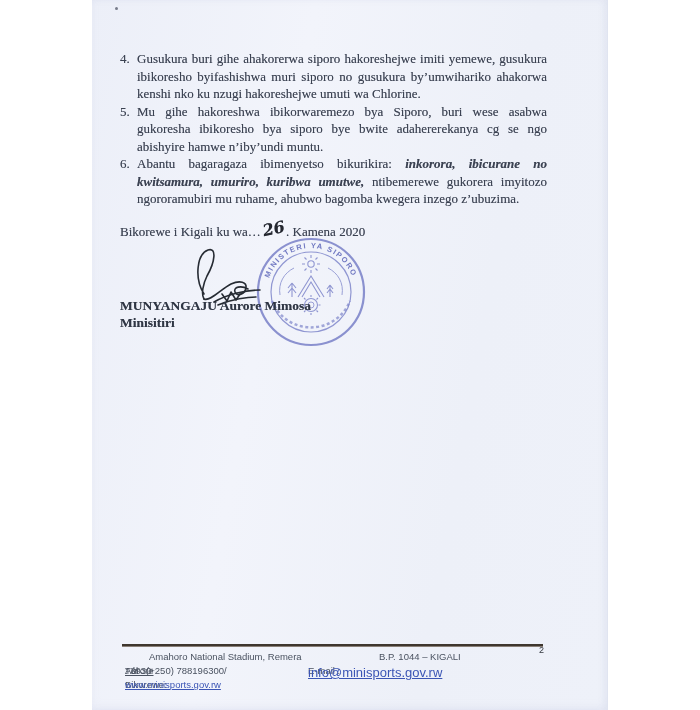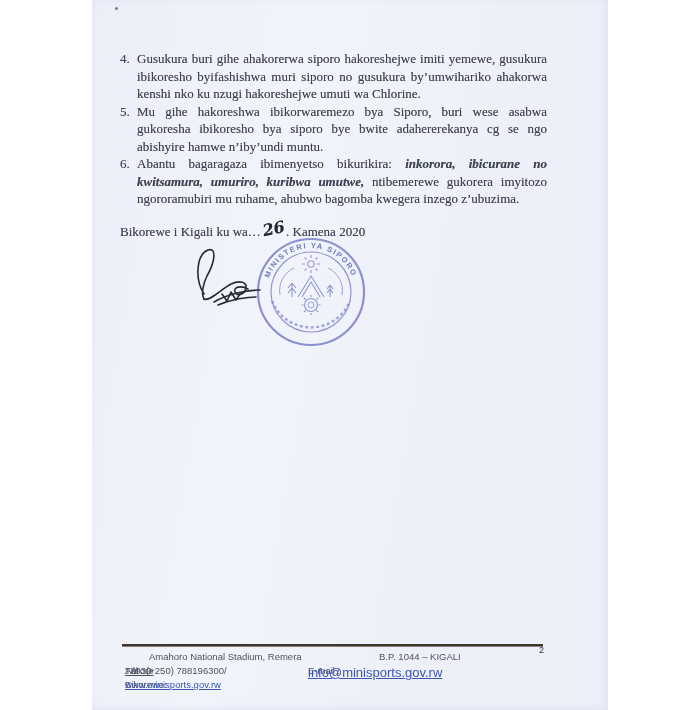--- a/index.html
+++ b/index.html
@@ -123,20 +123,24 @@
     <svg class="signature" width="90" height="62" viewBox="0 0 90 62">
       <g fill="none" stroke="#262b33" stroke-width="1.6" stroke-linecap="round" stroke-linejoin="round">
         <path d="M16,50 C 6,34 9,10 20,6 C 29,3 27,18 19,32 C 15,40 13,50 16,55"></path>
         <path d="M16,55 C 22,58 33,45 43,40 C 52,36 59,38 58,44 C 57,50 49,53 47,48 C 45,43 53,41 60,45"></path>
         <path d="M34,50 l 5,7 l 4,-9 l 5,8 l 4,-6"></path>
         <path d="M26,58 C 40,50 58,46 72,46"></path>
         <path d="M30,61 C 44,55 60,53 68,53"></path>
       </g>
     </svg>
 
+    <div class="signatory">
+      <div>MUNYANGAJU Aurore Mimosa</div>
+      <div>Minisitiri</div>
+    </div>
 
     <div class="footer-rule"></div>
     <div class="page-number">2</div>
 
     <div class="footer">
       <span class="f-address">Amahoro National Stadium, Remera</span>
       <span class="f-pobox">B.P. 1044 – KIGALI</span>
       <span class="f-tel">
           <span>Tél : (+250) 788196300/ </span>
           <span class="u">Aurore</span>

